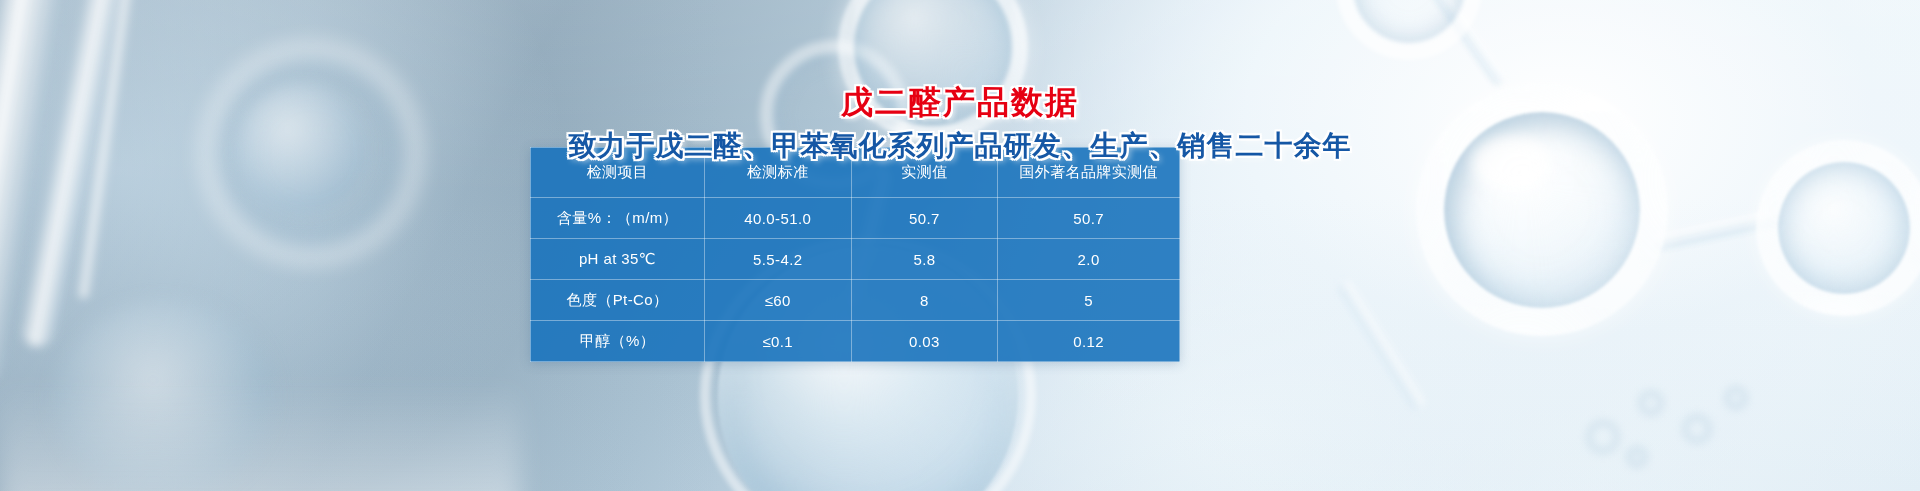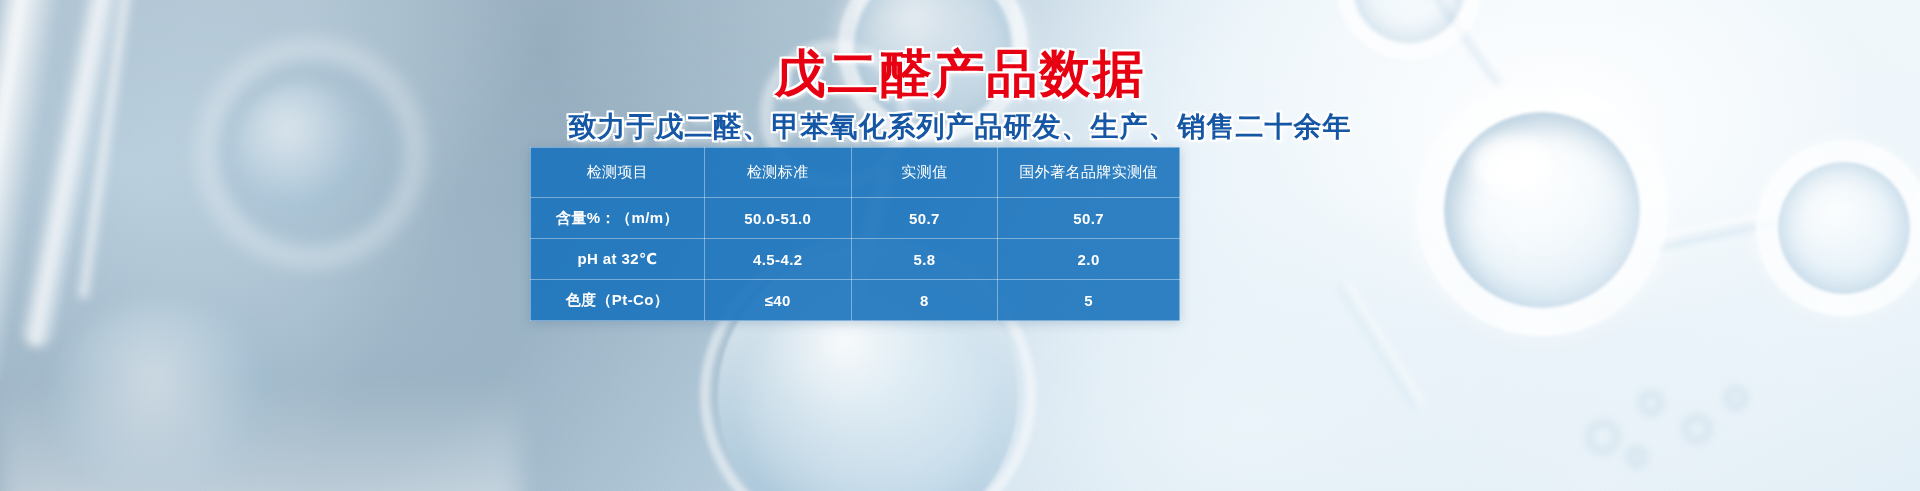--- a/index.html
+++ b/index.html
@@ -231,29 +231,30 @@
 
   
   .heading-wrap {
     position: absolute;
     left: 0; right: 0;
     top: 46px;
     text-align: center;
     z-index: 5;
   }
   .title {
-    font-size: 51px;
+    font-size: 32px;
     font-weight: bold;
     letter-spacing: 2px;
     color: #e60012;
     line-height: 1.08;
     text-shadow:
        2px 0 0 #ffffff, -2px 0 0 #ffffff, 0 2px 0 #ffffff, 0 -2px 0 #ffffff,
        2px 2px 0 #ffffff, -2px 2px 0 #ffffff, 2px -2px 0 #ffffff, -2px -2px 0 #ffffff,
        3px 3px 5px rgba(255,255,255,0.85);
+    margin-top: 39px;
   }
   .subtitle {
     margin-top: 10px;
     font-size: 28px;
     font-weight: bold;
     letter-spacing: 1px;
     color: #1557a5;
     line-height: 1.15;
     text-shadow:
        2px 0 0 #ffffff, -2px 0 0 #ffffff, 0 2px 0 #ffffff, 0 -2px 0 #ffffff,
@@ -281,21 +282,21 @@
     font-size: 15px;
     font-weight: normal;
     text-align: center;
     border: 1px solid rgba(255,255,255,0.38);
     padding: 0;
     height: 40px;
     vertical-align: middle;
     letter-spacing: 0.4px;
   }
   table.spec thead th { height: 50px; text-align: center; }
-  table.spec tbody td { height: 41px; font-weight: bold; }
+  table.spec tbody td { height: 41px; }
   table.spec col.c1 { width: 26.8%; }
   table.spec col.c2 { width: 22.6%; }
   table.spec col.c3 { width: 22.6%; }
   table.spec col.c4 { width: 28.0%; }
 </style>
 </head>
 <body>
 
 <div class="banner">
 
@@ -351,33 +352,39 @@
         <tr>
           <th>检测项目</th>
           <th>检测标准</th>
           <th>实测值</th>
           <th>国外著名品牌实测值</th>
         </tr>
       </thead>
       <tbody>
         <tr>
           <td>含量%：（m/m）</td>
-          <td>50.0-51.0</td>
+          <td>40.0-51.0</td>
           <td>50.7</td>
           <td>50.7</td>
         </tr>
         <tr>
-          <td>pH at 32℃</td>
-          <td>4.5-4.2</td>
+          <td>pH at 35℃</td>
+          <td>5.5-4.2</td>
           <td>5.8</td>
           <td>2.0</td>
         </tr>
         <tr>
           <td>色度（Pt-Co）</td>
-          <td>≤40</td>
+          <td>≤60</td>
           <td>8</td>
           <td>5</td>
+        </tr>
+        <tr>
+          <td>甲醇（%）</td>
+          <td>≤0.1</td>
+          <td>0.03</td>
+          <td>0.12</td>
         </tr>
       </tbody>
     </table>
   </div>
 
 </div>
 
 </body></html>

